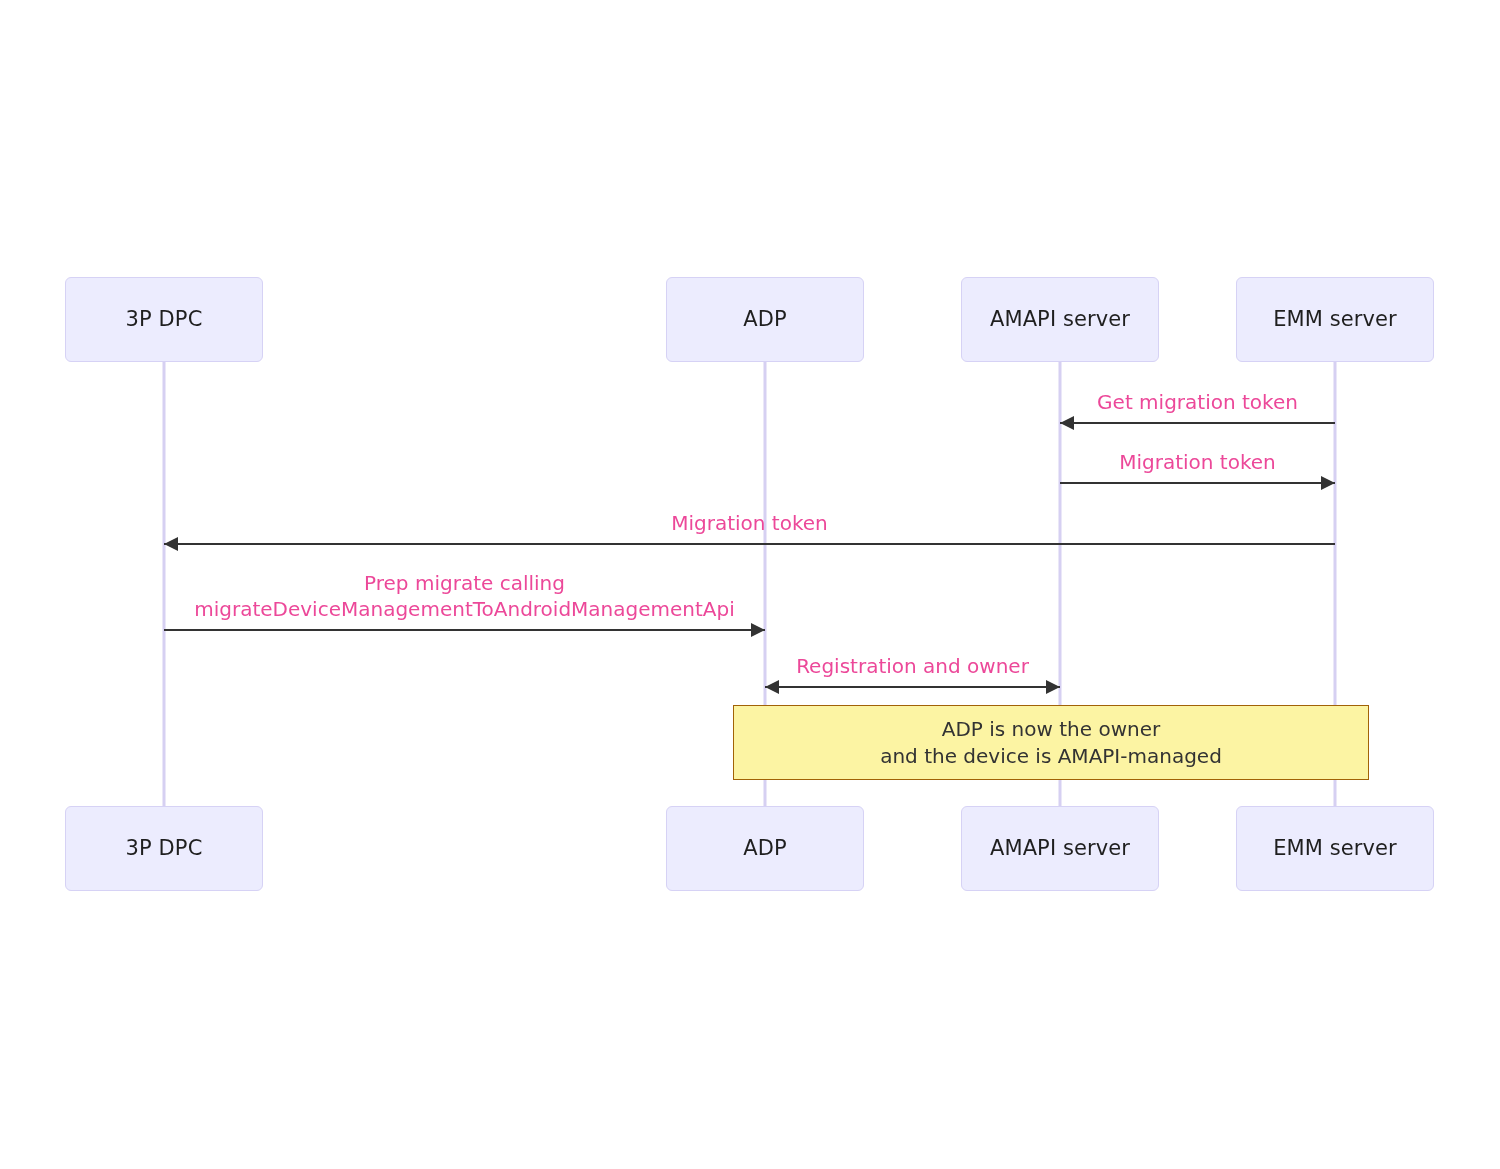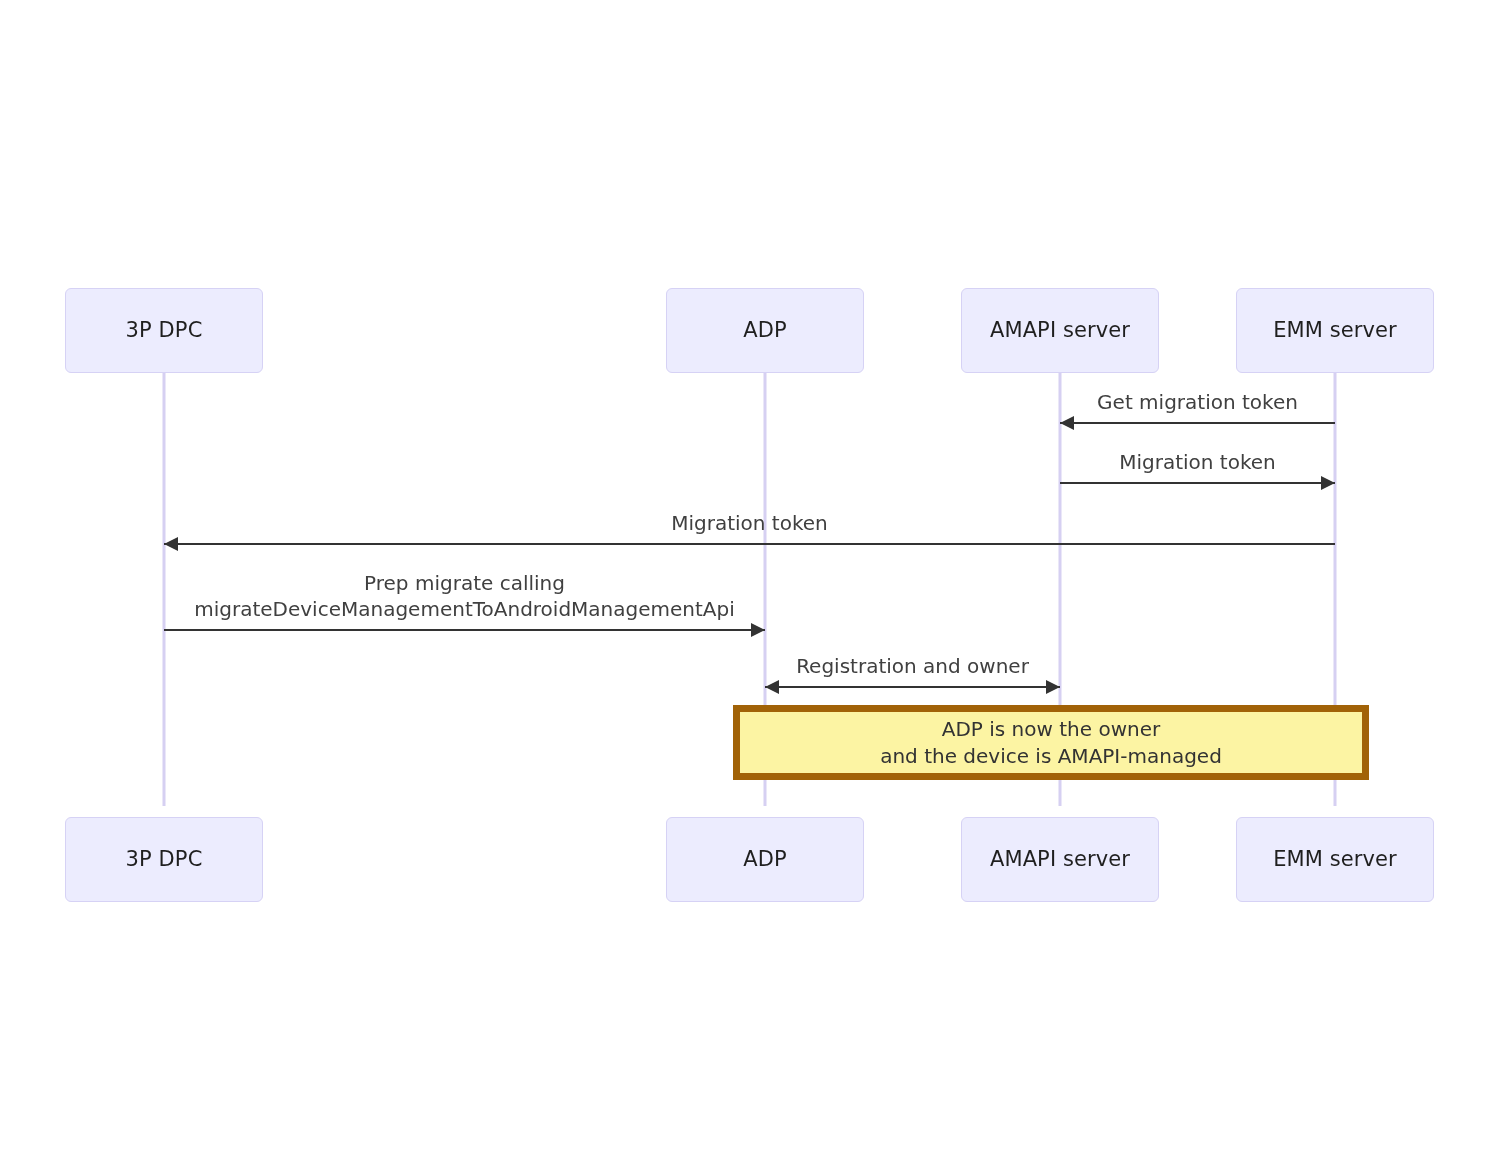--- a/index.html
+++ b/index.html
@@ -26,21 +26,20 @@
     border: 1px solid #D6D2F5;
     border-radius: 6px;
     display: flex;
     align-items: center;
     justify-content: center;
     color: #1f1f1f;
     font-size: 21px;
     line-height: 1.1;
     letter-spacing: 0.1px;
     white-space: nowrap;
-    margin-top: 11px;
   }
   
   .lifeline {
     position: absolute;
     width: 3px;
     background: #D6D0F2;
     transform: translateX(-1.5px);
   }
   
   .msg {
@@ -75,28 +74,28 @@
   }
   .msg-label {
     position: absolute;
     left: 50%;
     transform: translateX(-50%);
     bottom: 8px;
     white-space: pre;
     text-align: center;
     font-size: 20px;
     line-height: 26px;
-    color: #404040;
+    color: #ec4899;
   }
   
   .note {
     position: absolute;
     box-sizing: border-box;
     background: #FCF4A3;
-    border: 7px solid #a16207;
+    border: 1px solid #a16207;
     display: flex;
     align-items: center;
     justify-content: center;
     text-align: center;
     font-size: 20px;
     line-height: 27px;
     color: #333333;
     white-space: pre-line;
   }
 </style>

